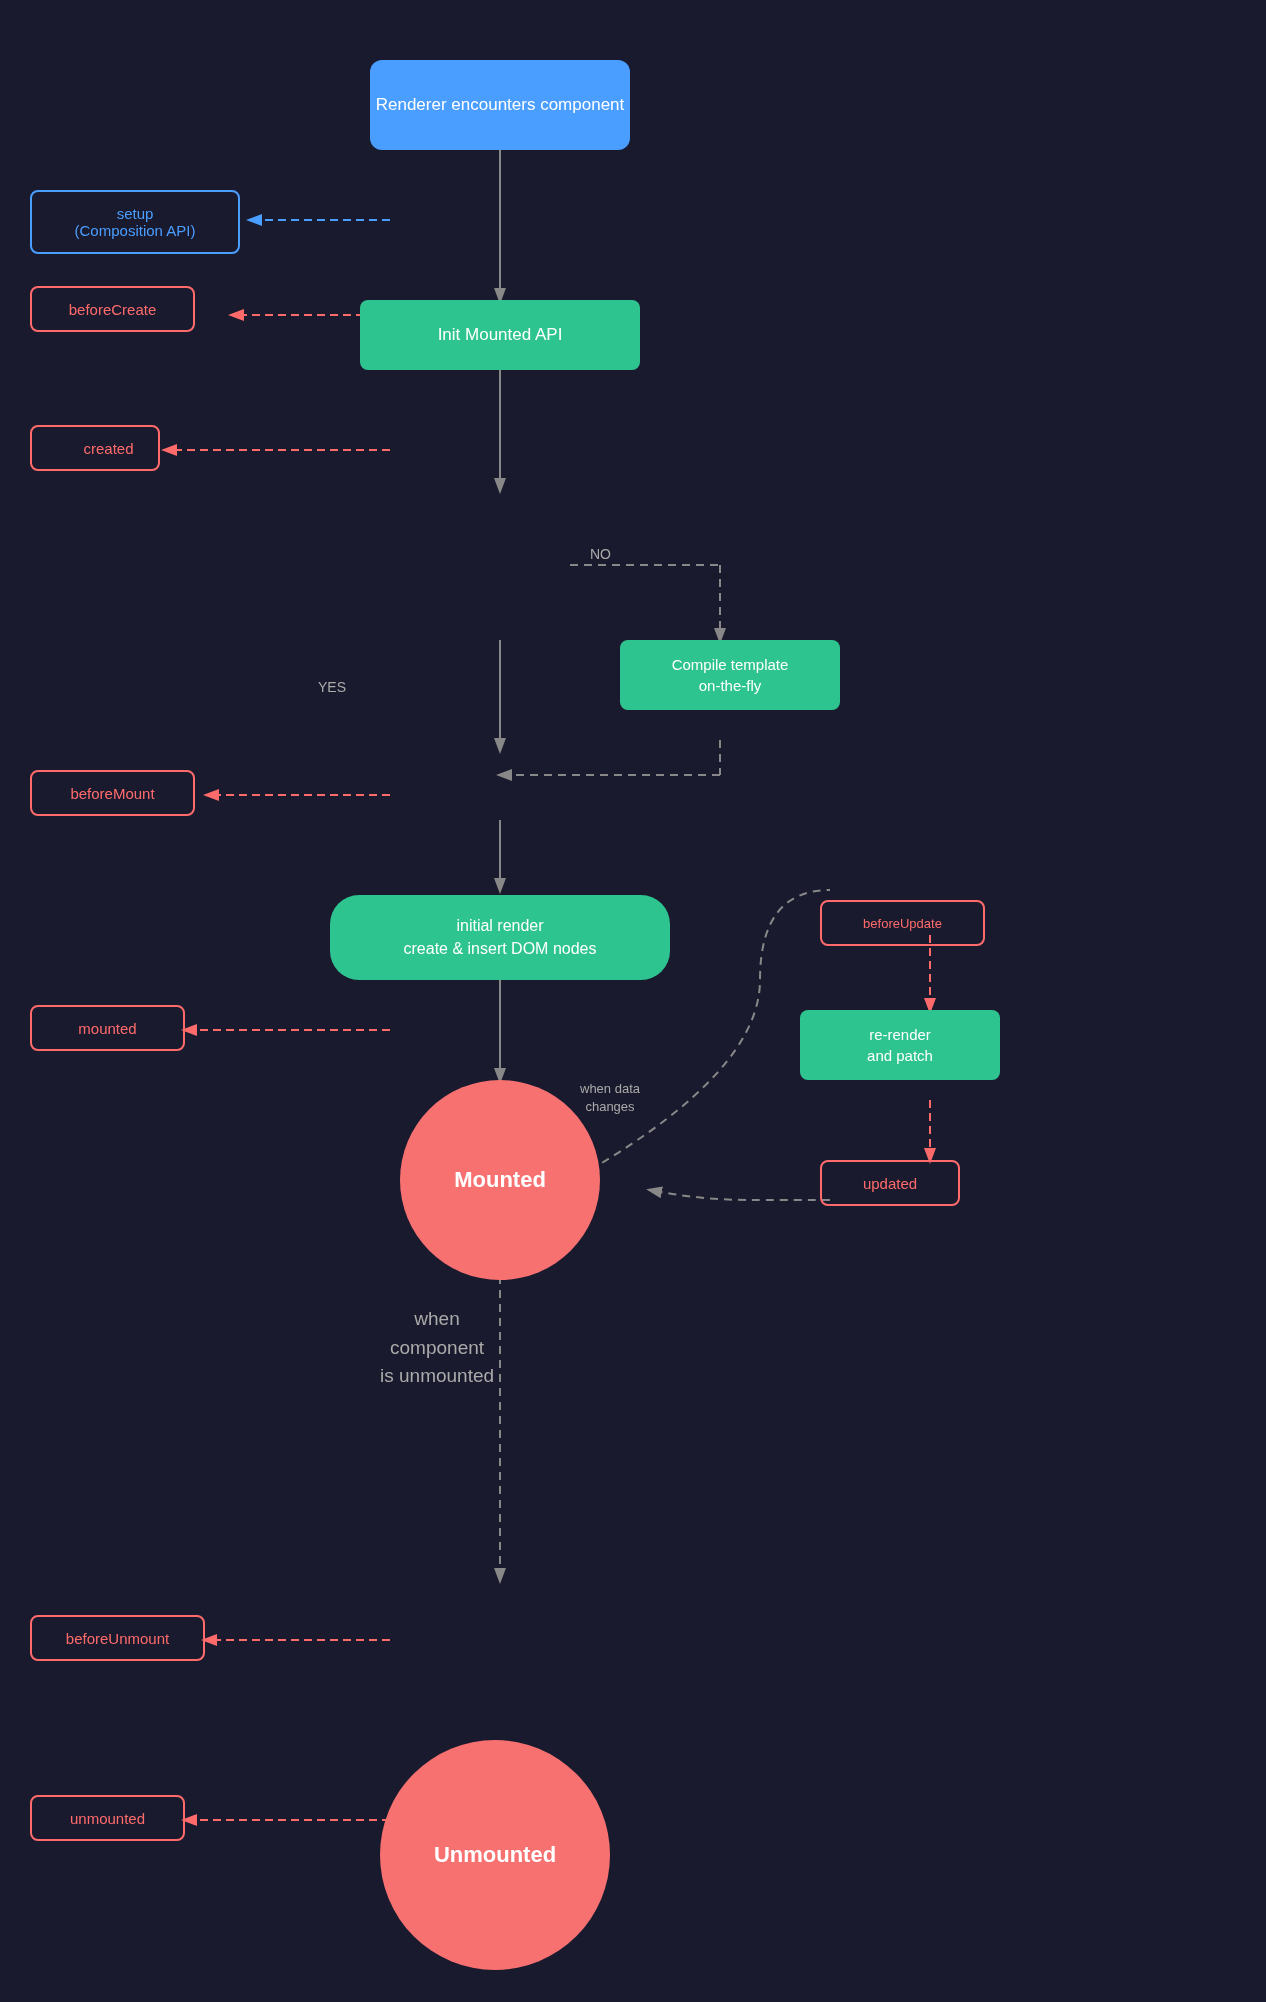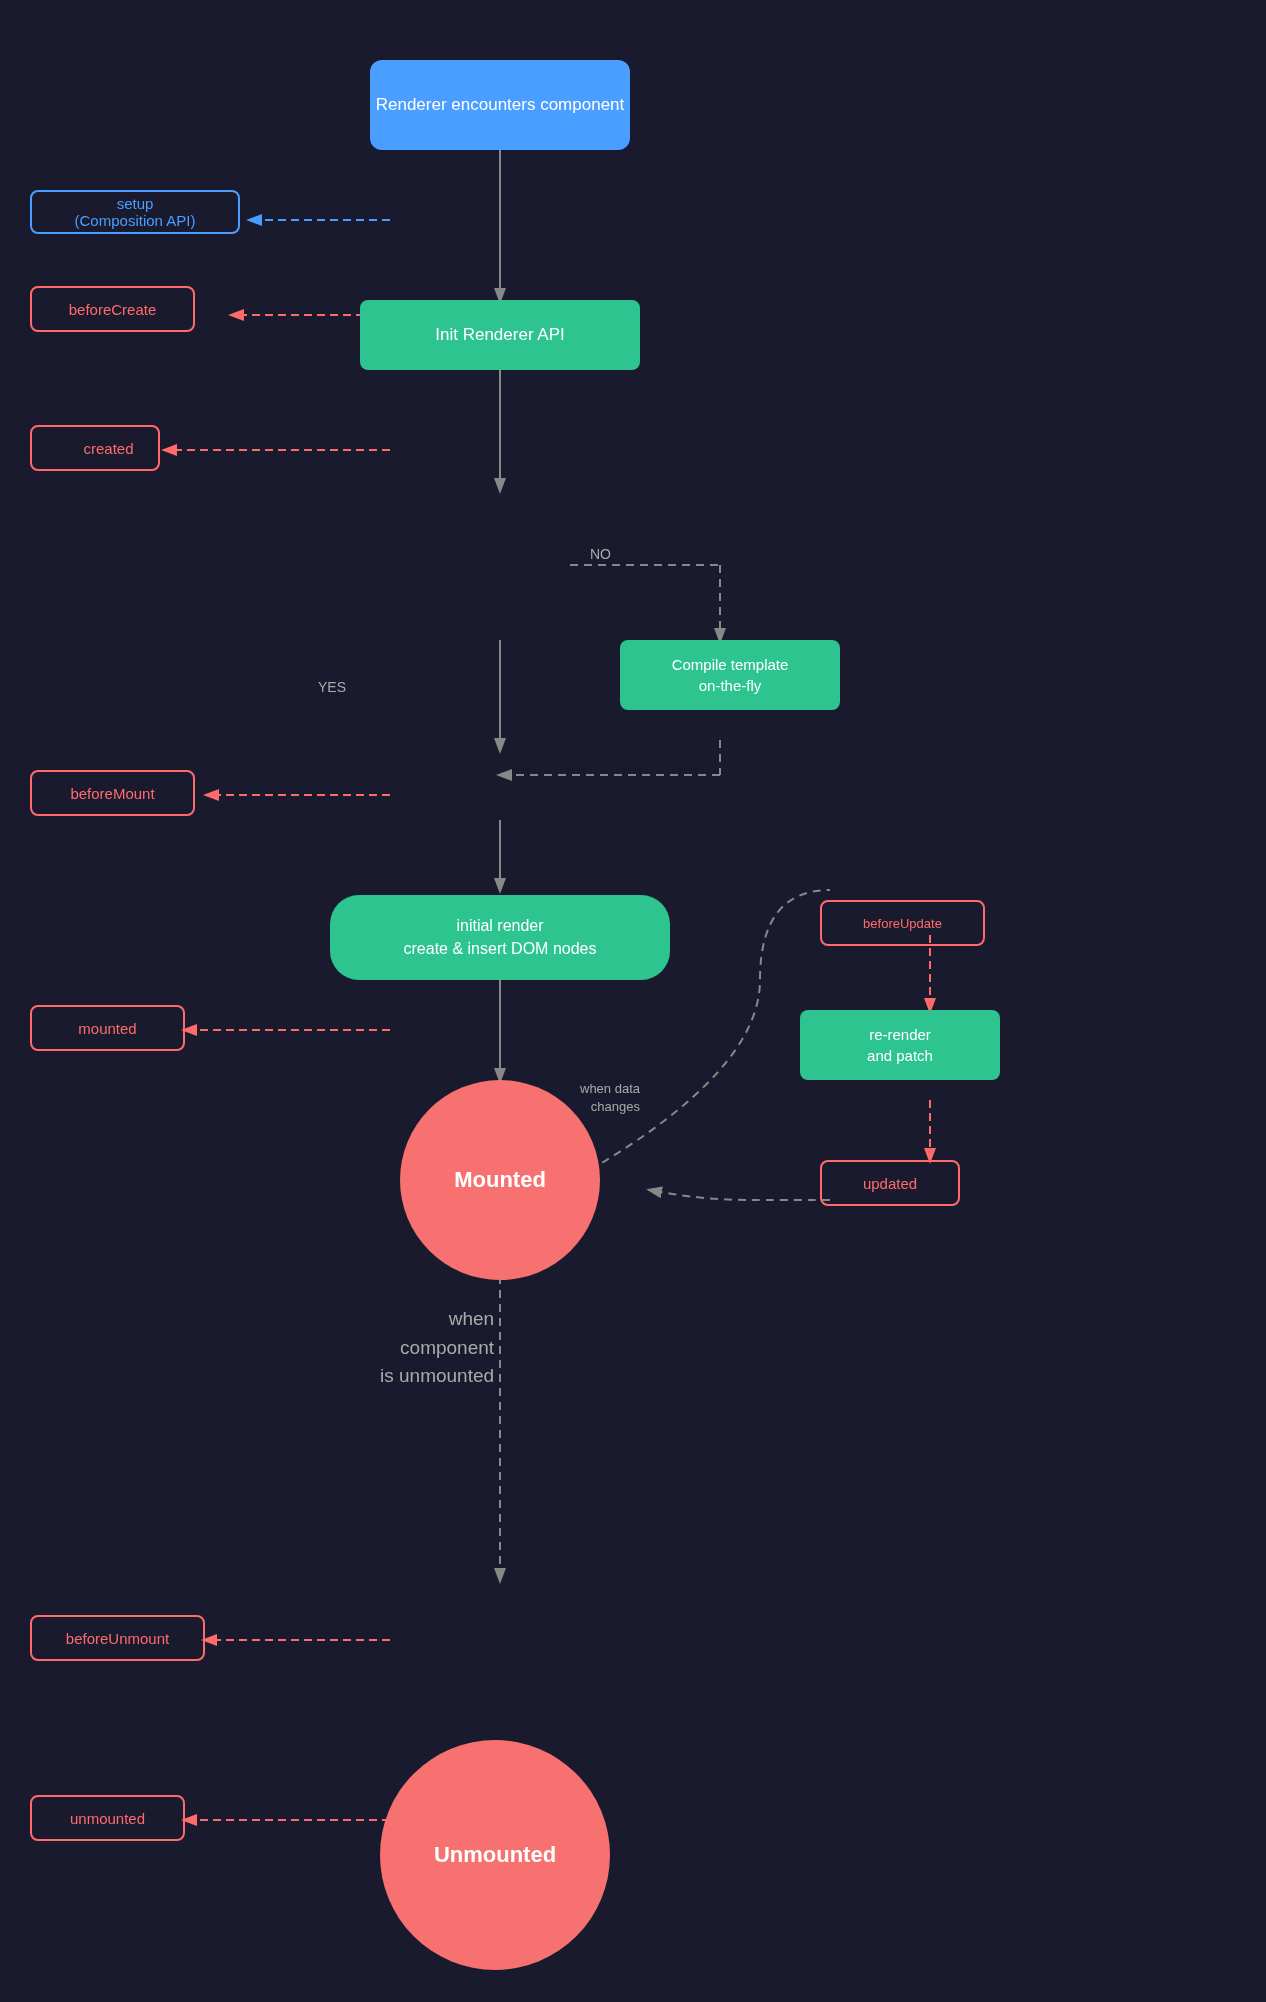--- a/index.html
+++ b/index.html
@@ -87,21 +87,21 @@
       font-size: 20px;
       font-weight: 600;
     }
     .circle-red {
       background: #f87171;
     }
     .label-text {
       position: absolute;
       color: #aaa;
       font-size: 13px;
-      text-align: right;
+      text-align: center;
       line-height: 1.4;
     }
   </style>
 </head>
 <body>
 
 <div class="diagram-container">
 
   <svg class="diagram-svg">
 
@@ -156,30 +156,30 @@
         <path d="M0,0 L0,6 L8,3 z" fill="#ff6b6b"></path>
       </marker>
     </defs>
   </svg>
 
   <div class="box box-blue" style="left:370px; top:40px; width:260px; height:90px; font-size:17px; line-height:1.4;">
     <span>Renderer
 encounters component</span>
   </div>
 
-  <div class="box box-blue-outline" style="left:30px; top:170px; width:210px; height:44px; font-size:15px;">
+  <div class="box box-blue-outline" style="left:30px; top:170px; width:210px; height:64px; font-size:15px;">
     <span>setup<br>(Composition API)</span>
   </div>
 
   <div class="box box-red" style="left:30px; top:266px; width:165px; height:46px; font-size:15px;">
     <span>beforeCreate</span>
   </div>
 
   <div class="box box-green" style="left:360px; top:280px; width:280px; height:70px; font-size:17px;">
-    <span>Init Renderer API</span>
+    <span>Init Mounted API</span>
   </div>
 
   <div class="box box-red" style="left:30px; top:405px; width:130px; height:46px; font-size:15px;padding-left:27px;">
     <span>created</span>
   </div>
 
 
   <div class="label-text" style="left:590px; top:525px; color:#aaa; font-size:14px;">NO</div>
 
   <div class="label-text" style="left:318px; top:658px; color:#aaa; font-size:14px;">YES</div>

